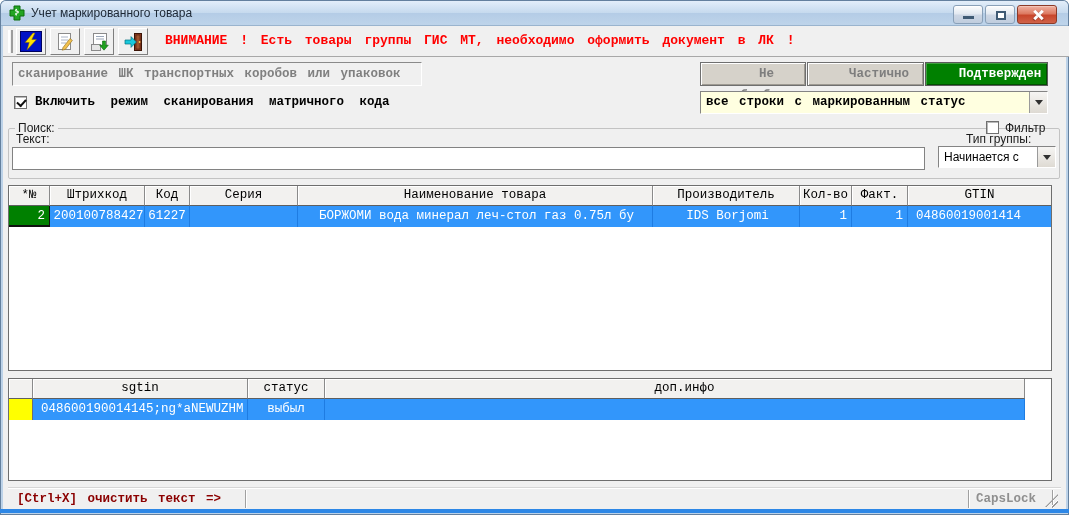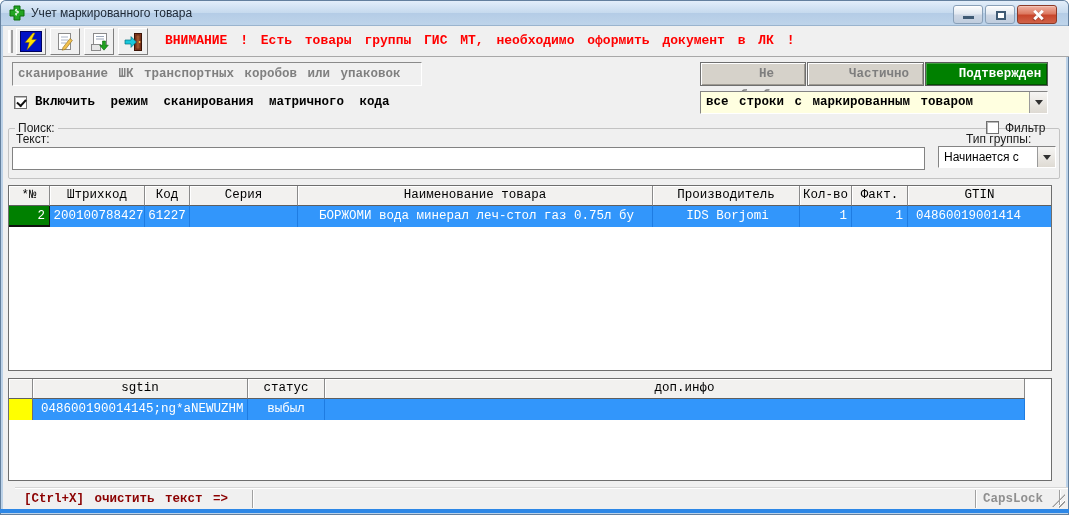--- a/index.html
+++ b/index.html
@@ -170,21 +170,21 @@
   .s0 { width: 24px; flex: 0 0 auto; } .s1 { width: 215px; flex: 0 0 auto; }
   .s2 { width: 77px; flex: 0 0 auto; } .s3 { width: 700px; flex: 0 0 auto; padding-left: 20px; }
   .sf { flex: 1; border: none; background: transparent; box-shadow: none; }
   .dcell.s0 { background: #ffff00; border-right: 1px solid #6e6e6e; }
   .dcell.s1 { text-align: left; padding-left: 8px; }
   .dcell.s2 { text-align: center; }
   .dcell.sf { background: transparent; border: none; }
 
   
   .statusbar {
-    position: absolute; left: 15px; top: 487px; width: 1053px; height: 23px;
+    position: absolute; left: 8px; top: 487px; width: 1053px; height: 23px;
     background: #f0f0f0; border-top: 1px solid #d6d6d6; box-shadow: inset 0 1px 0 #fff;
   }
   .sb-hint {
     position: absolute; left: 5px; top: 1px; width: 230px; line-height: 21px;
     color: #8b0000; font-size: 12.5px; font-weight: bold; word-spacing: 3px;
     padding-left: 4px; white-space: nowrap;
   }
   .sb-div { position: absolute; top: 2px; height: 18px; width: 2px; border-left: 1px solid #a0a0a0; border-right: 1px solid #fff; }
   .sb-div.d1 { left: 237px; } .sb-div.d2 { left: 960px; } .sb-div.d3 { left: 1044px; }
   .sb-caps { position: absolute; left: 968px; top: 1px; line-height: 21px; color: #8f8f8f; font-size: 12.5px; font-weight: bold; }
@@ -262,21 +262,21 @@
     <div class="scanbox mono">сканирование ШК транспортных коробов или упаковок</div>
     <div class="fbtn f1 mono">Не обработан</div>
     <div class="fbtn f2 mono">Частично</div>
     <div class="fbtn f3 mono active">Подтвержден</div>
 
     <div class="chkrow">
       <span class="chk checked"></span>
       <span class="chklabel mono">Включить режим сканирования матричного кода</span>
     </div>
     <div class="combo combo-top">
-      <span class="combo-text mono">все строки с маркированным товаром</span>
+      <span class="combo-text mono">все строки с маркированным статус</span>
       <span class="combo-btn">
           <i class="arrow-down"></i>
         </span>
     </div>
 
     <div class="searchgroup">
       <span class="grouplabel">Поиск:</span>
     </div>
     <span class="textlabel">Текст:</span>
     <input class="searchinput" type="text" value="" style="">

